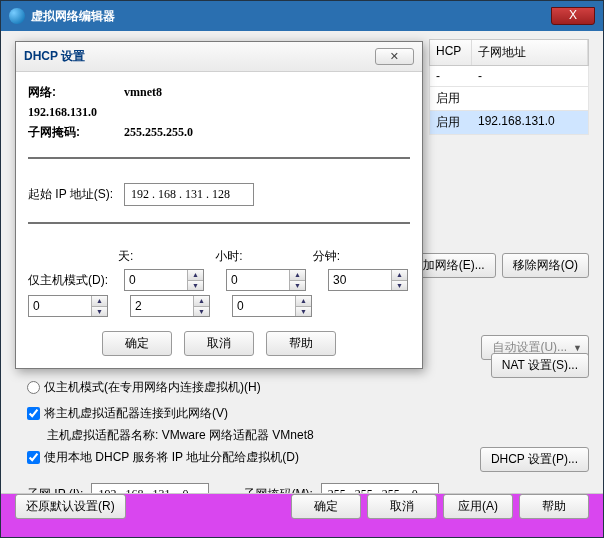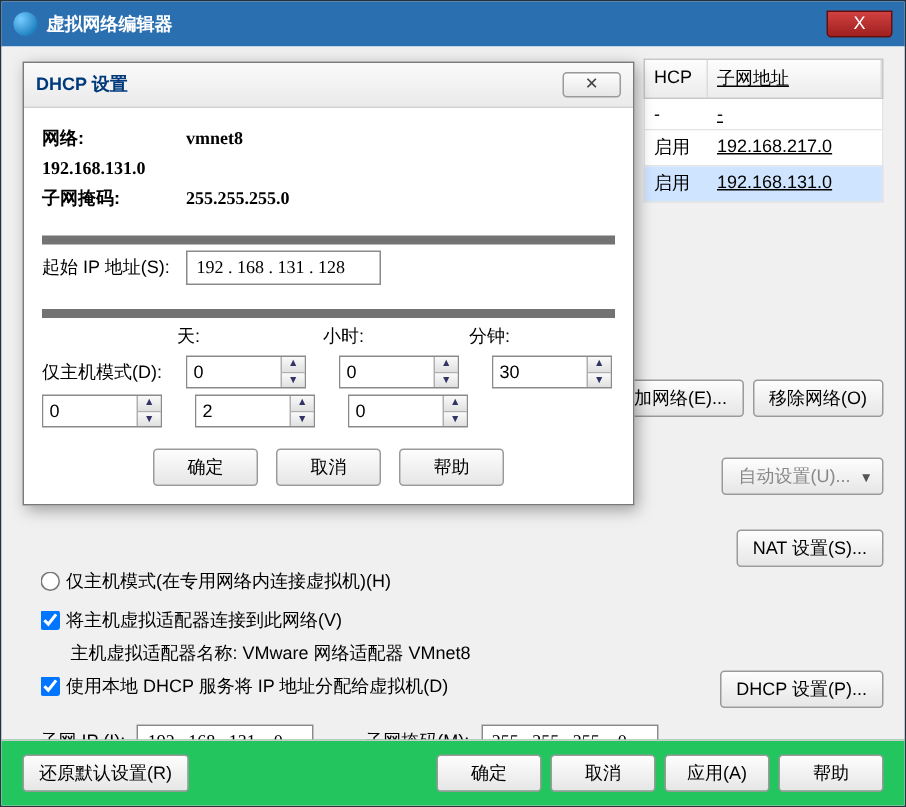--- a/index.html
+++ b/index.html
@@ -10,48 +10,48 @@
 .titlebar .ttl { flex: 1; font-weight: bold; }
 .titlebar .x { width: 44px; height: 18px; background: linear-gradient(#d04040,#a02020); border: 1px solid #601010; border-radius: 0 0 3px 3px; color: #fff; text-align: center; line-height: 14px; }
 .client { position: absolute; top: 30px; left: 0; right: 0; bottom: 0; background: #f0f0f0; padding: 8px 12px 8px 12px; }
 
 .table-area { position: absolute; top: 8px; right: 14px; width: 160px; }
 .thead { display: flex; border: 1px solid #c8c8c8; background: linear-gradient(#fdfdfd,#ececec); }
 .thead div { padding: 4px 6px; border-right: 1px solid #dcdcdc; }
 .trow { display: flex; border: 1px solid #e4e4e4; border-top: none; background: #fff; }
 .trow.sel { background: #cfe5ff; }
 .trow div { padding: 3px 6px; }
-.col1 { width: 42px; } .col2 { flex: 1; text-decoration: underline; }
+.col1 { width: 42px; } .col2 { flex: 1; }
 
 .right-buttons { position: absolute; right: 14px; top: 222px; display: flex; gap: 6px; }
 .btn { background: linear-gradient(#fdfdfd,#e6e6e6); border: 1px solid #9a9a9a; border-radius: 3px; padding: 3px 10px; min-width: 70px; text-align: center; cursor: pointer; }
 .combo { background: linear-gradient(#fdfdfd,#e6e6e6); border: 1px solid #9a9a9a; border-radius: 3px; padding: 3px 6px 3px 10px; display: inline-flex; align-items: center; color: #888; }
 .combo .tri { margin-left: 6px; font-size: 9px; color: #555; }
 
-.settings-row { position: absolute; right: 14px; top: 274px; display: flex; align-items: center; gap: 8px; }
+.settings-row { position: absolute; right: 14px; top: 304px; display: flex; align-items: center; gap: 8px; }
 .nat-row { position: absolute; right: 14px; top: 322px; }
 .dhcp-btn-row { position: absolute; right: 14px; top: 416px; }
 
 .radio-row { position: absolute; left: 26px; top: 348px; display: flex; align-items: center; gap: 4px; }
 .chk-row1 { position: absolute; left: 26px; top: 374px; display: flex; align-items: center; gap: 4px; }
 .chk-sub { position: absolute; left: 46px; top: 396px; }
 .chk-row2 { position: absolute; left: 26px; top: 418px; display: flex; align-items: center; gap: 4px; }
 .subnet-row { position: absolute; left: 26px; top: 452px; display: flex; align-items: center; gap: 8px; }
 
-.bottom-bar { position: absolute; left: 0; right: 0; bottom: 0; height: 44px; border-top: 1px solid #ccc; background: #22c55e; display: flex; align-items: center; padding: 0 14px; }
+.bottom-bar { position: absolute; left: 0; right: 0; bottom: 0; height: 44px; border-top: 1px solid #ccc; background: #d946ef; display: flex; align-items: flex-start; padding: 0 14px; }
 
 input[type=text].ip { width: 118px; padding: 3px 6px; border: 1px solid #8a8a8a; font-family: Tahoma; }
 input[type=text].ip2 { width: 130px; padding: 3px 6px; border: 1px solid #8a8a8a; font-family: Tahoma; }
 
 .dhcp-dlg { position: absolute; left: 14px; top: 10px; width: 408px; background: #fff; border: 1px solid #7a7a7a; box-shadow: 2px 3px 10px rgba(0,0,0,.35); }
 .dhcp-head { display: flex; align-items: center; padding: 6px 8px; border-bottom: 1px solid #d0d0d0; background: linear-gradient(#fafafa,#eaeaea); }
 .dhcp-head .t { flex: 1; color: #003a7d; font-weight: bold; }
 .dhcp-head .close { border: 1px solid #9a9a9a; border-radius: 3px; padding: 1px 14px; font-size: 11px; line-height: 13px; cursor: pointer; background: linear-gradient(#fdfdfd,#e6e6e6); color: #444; font-family: Arial; }
 .dhcp-body { padding: 8px 12px 12px 12px; }
-.grp { border-top: 6px solid #737373; margin-top: 16px; padding-top: 0; }
+.grp { border-top: 2px solid #737373; margin-top: 16px; padding-top: 20px; }
 .grp:first-child { border-top: none; margin-top: 0; padding-top: 0; font-weight: bold; }
 .frow { display: flex; align-items: center; margin: 4px 0; gap: 6px; }
 .flabel { width: 90px; }
 .fval { font-family: Tahoma; }
 .spinwrap { display: inline-flex; align-items: stretch; border: 1px solid #8a8a8a; height: 22px; }
 .spinwrap input { border: none; width: 62px; padding: 0 4px; outline: none; }
 .spinbtns { display: flex; flex-direction: column; width: 16px; border-left: 1px solid #b0b0b0; }
 .spinbtns div { flex: 1; background: linear-gradient(#fafafa,#e0e0e0); text-align: center; font-size: 7px; line-height: 9px; color: #336; cursor: pointer; }
 .spinbtns div:first-child { border-bottom: 1px solid #b0b0b0; }
 
@@ -78,21 +78,20 @@
       <div class="thead">
         <div class="col1">HCP</div>
         <div class="col2">子网地址</div>
       </div>
       <div class="trow">
         <div class="col1">-</div>
         <div class="col2">-</div>
       </div>
       <div class="trow">
         <div class="col1">启用</div>
-        <div class="col2">192.168.217.0</div>
       </div>
       <div class="trow sel">
         <div class="col1">启用</div>
         <div class="col2">192.168.131.0</div>
       </div>
     </div>
 
     <div class="right-buttons">
       <div class="btn">添加网络(E)...</div>
       <div class="btn">移除网络(O)</div>

